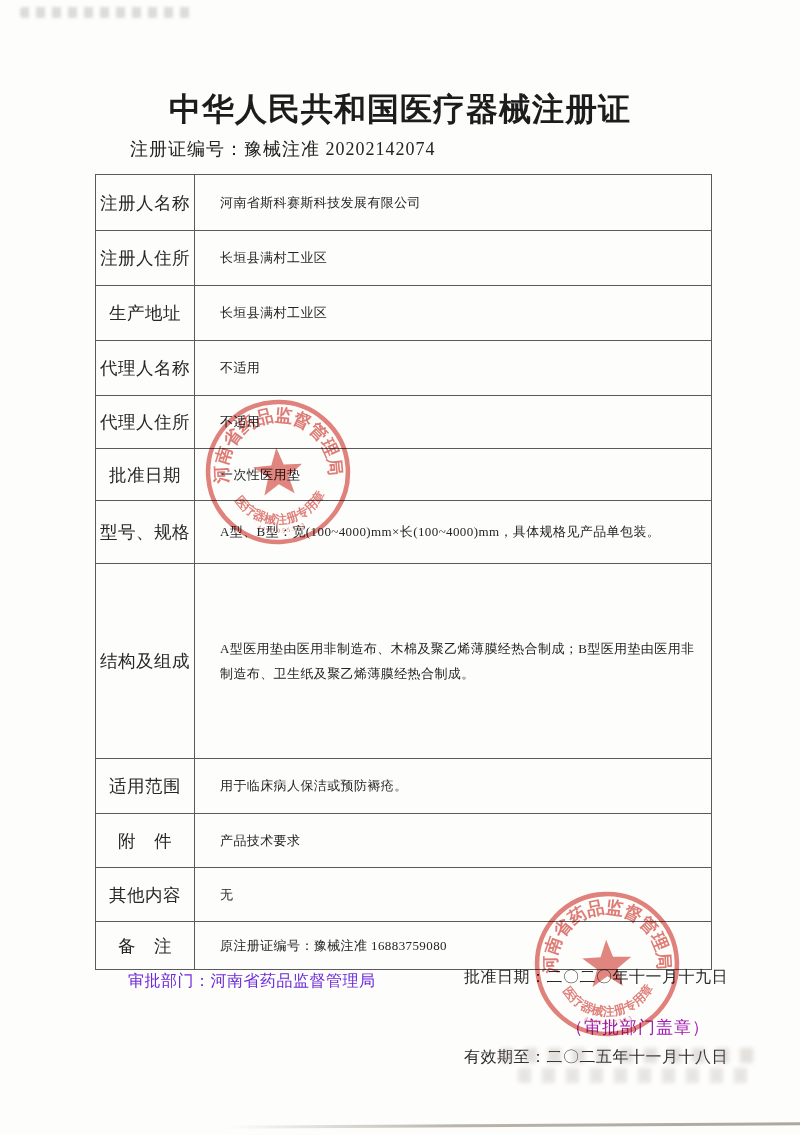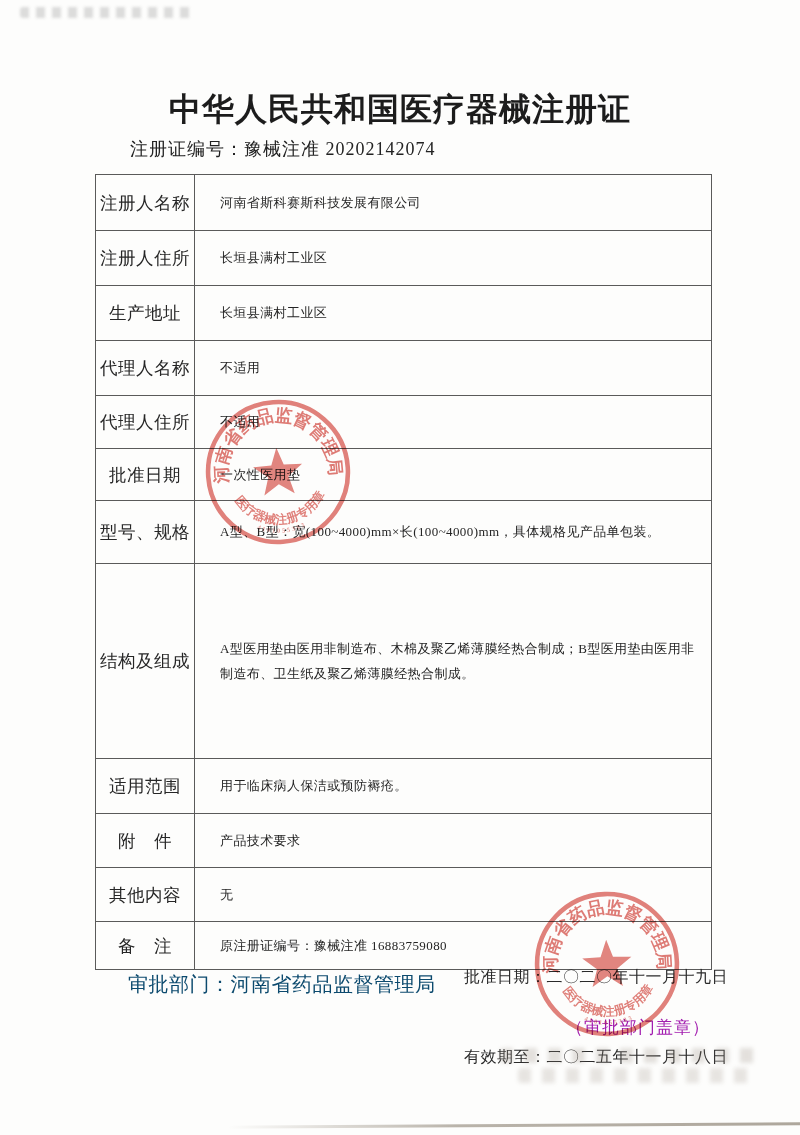--- a/index.html
+++ b/index.html
@@ -74,21 +74,21 @@
   }
   .value-cell{
     flex:1;display:flex;align-items:center;
     padding:6px 6px 6px 17px;
     font-size:13px;letter-spacing:.4px;line-height:1.95;
     color:#242424;box-sizing:border-box;
   }
 
   .footer-left{
     position:absolute;left:128px;top:971px;
-    font-size:20px;letter-spacing:.5px;color:#0c4a6e;
+    font-size:16px;letter-spacing:.5px;color:#6d28d9;
   }
   .footer-date1{position:absolute;left:464px;top:967px;font-size:16px;letter-spacing:.5px;color:#2a2a2a;}
   .footer-date2{position:absolute;left:464px;top:1047px;font-size:16px;letter-spacing:.5px;color:#2a2a2a;}
   .footer-sealnote{position:absolute;left:566px;top:1016px;font-size:17px;letter-spacing:1px;color:#a21caf;}
 
   .stamp{
     position:absolute;width:152px;height:152px;
     mix-blend-mode:multiply;opacity:.9;
   }
   .stamp-a{left:202px;top:396px;transform:rotate(-4deg);}

